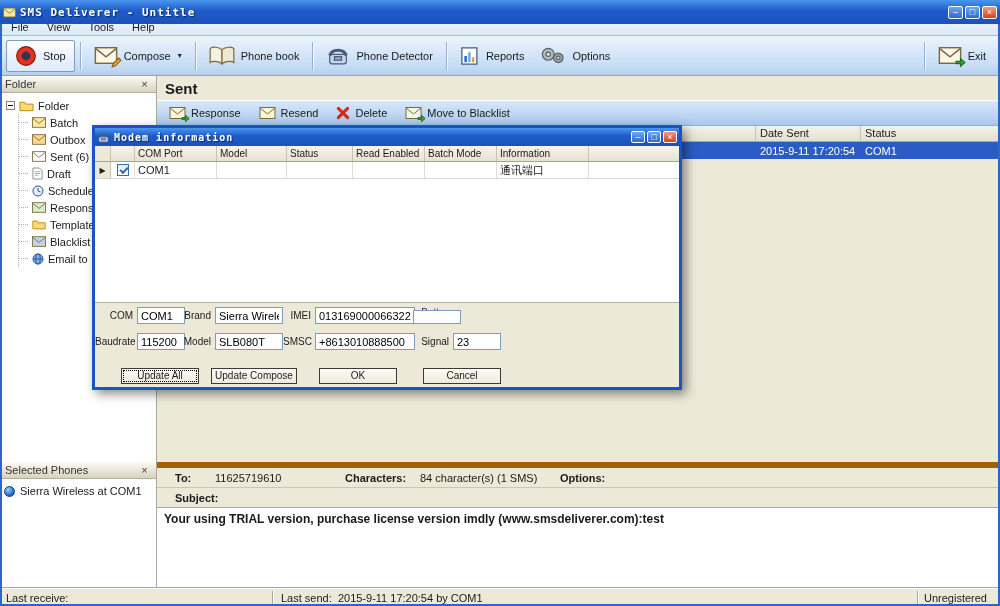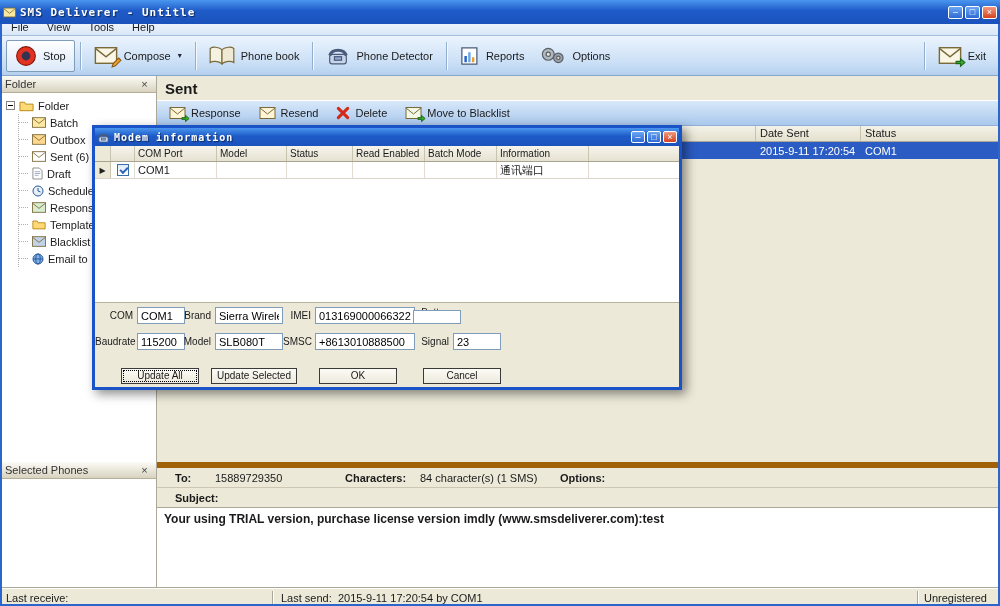--- a/index.html
+++ b/index.html
@@ -336,20 +336,26 @@
         </div>
       </div>
     </div>
   </div>
 
   <div class="phones-panel">
     <div class="panel-header">
       <span>Selected Phones</span>
       <span class="panel-x">×</span>
     </div>
+    <div class="phones-list">
+      <div class="phone-item">
+        <span class="phone-dot"></span>
+        <span>Sierra Wireless at COM1</span>
+      </div>
+    </div>
   </div>
 
   <div class="right-col">
     <div class="sent-title">Sent</div>
     <div class="sub-toolbar">
       <div class="sub-btn">
         <span class="icon-stack">
           <svg width="17" height="12" style="color:#FFF4D6">
               <use href="#i-env"></use>
             </svg>
@@ -390,21 +396,21 @@
     </div>
     <div class="grid-row-sel">
       <div class="gr-c1"></div>
       <div class="gr-c2">2015-9-11 17:20:54</div>
       <div class="gr-c3">COM1</div>
     </div>
 
     <div class="compose">
       <div class="meta-row">
         <span class="lbl" style="left:18px">To:</span>
-        <span style="left:58px">15889729350</span>
+        <span style="left:58px">11625719610</span>
         <span class="lbl" style="left:188px">Characters:</span>
         <span style="left:263px">84 character(s) (1 SMS)</span>
         <span class="lbl" style="left:403px">Options:</span>
       </div>
       <div class="subject-row">
         <span class="lbl" style="left:18px">Subject:</span>
       </div>
       <div class="message">Your using TRIAL version, purchase license version imdly (www.smsdeliverer.com):test</div>
     </div>
   </div>
@@ -492,19 +498,19 @@
         <input value="+8613010888500" style="">
       </div>
       <div class="fld r2 f-sig">
         <label>Signal</label>
         <input value="23" style="">
       </div>
     </div>
 
     <div class="dlg-buttons">
       <div class="dlg-btn focused b-ua">Update All</div>
-      <div class="dlg-btn b-us">Update Selected</div>
+      <div class="dlg-btn b-us">Update Compose</div>
       <div class="dlg-btn b-ok">OK</div>
       <div class="dlg-btn b-ca">Cancel</div>
     </div>
   </div>
 
 </div>
 
 </body></html>

